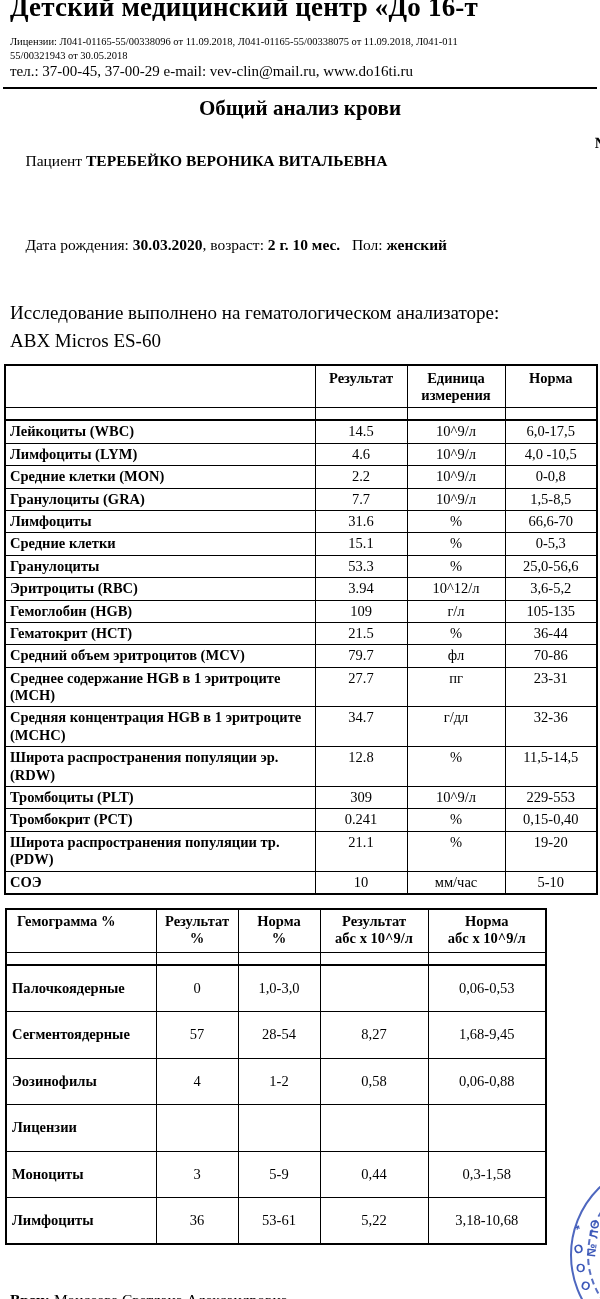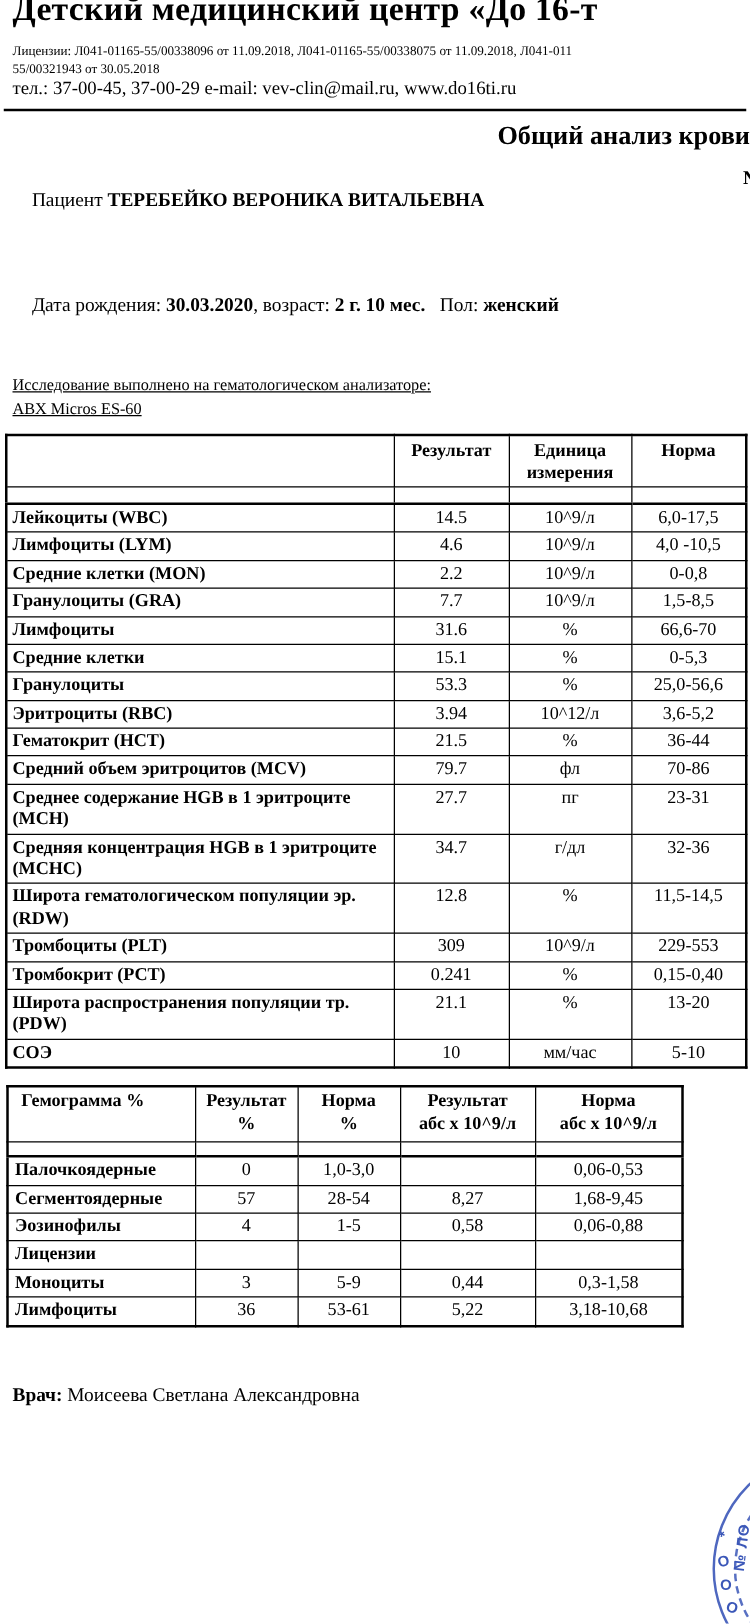--- a/index.html
+++ b/index.html
@@ -6,44 +6,44 @@
   html,body { background:#ffffff; }
   body { font-family:"Liberation Serif", serif; color:#000; }
   .page { position:relative; width:600px; height:1299px; overflow:hidden; background:#fff; }
 
   .clinic-name { font-size:27px; font-weight:bold; white-space:nowrap; margin:-8px 0 5px 10px; letter-spacing:.2px; }
   .licenses { font-size:10.5px; line-height:1.3; margin-left:10px; white-space:nowrap;margin-top:12px; }
   .addresses { font-size:15px; line-height:1.38; margin:3px 0 0 10px; }
   .contacts { font-size:15px; margin:1px 0 0 10px; }
   .rule { border:none; border-top:2px solid #000; margin:7px 3px 0 3px; }
 
-  .doc-title { text-align:right; font-size:21px; font-weight:bold; margin:7px 0 0 0; }
+  .doc-title { text-align:center; font-size:21px; font-weight:bold; margin:7px 0 0 0; }
 
   .patient-line { position:relative; font-size:15.5px; margin:13px 0 0 10px; white-space:pre-wrap; }
   .patient-line b, .dob-line b { font-weight:bold; }
   .patient-num { position:absolute; right:-10px; top:0; font-weight:bold; }
   .dob-line { font-size:15.5px; margin:12px 0 0 10px; white-space:pre-wrap; }
-  .analyzer { font-size:13px; line-height:1.45; margin:27px 0 0 10px;text-decoration:underline; }
+  .analyzer { font-size:19px; line-height:1.45; margin:27px 0 0 10px; }
 
   table { border-collapse:collapse; table-layout:fixed; }
   td, th { overflow:hidden; }
 
   .main-table { width:592px; margin:10px 0 0 4px; border:2px solid #000; }
   .main-table th, .main-table td { border:1px solid #000; font-size:14.5px; }
   .main-table thead th { font-weight:bold; text-align:center; vertical-align:top; padding:4px 2px 0 2px; height:42px; white-space:pre-line; line-height:1.15; }
   .main-table thead tr.spacer td { height:13px; border-bottom:2px solid #000; }
   .main-table tbody td { text-align:center; vertical-align:top; line-height:1.2; padding:2px 3px; }
   .main-table tbody td:first-child { text-align:left; font-weight:bold; padding-left:4px; }
 
   .hemo-table { width:540px; margin:13px 0 0 5px; border:2px solid #000; }
   .hemo-table th, .hemo-table td { border:1px solid #000; font-size:14.5px; }
   .hemo-table thead th { font-weight:bold; text-align:center; vertical-align:top; padding:3px 2px 0 2px; height:44px; white-space:pre-line; line-height:1.2; }
   .hemo-table thead th:first-child { text-align:left; padding-left:10px; }
   .hemo-table thead tr.spacer td { height:12px; border-bottom:2px solid #000; }
-  .hemo-table tbody td { text-align:center; vertical-align:top; line-height:1.2; padding:2px 3px;font-family:Liberation Serif, serif; }
+  .hemo-table tbody td { text-align:center; vertical-align:top; line-height:1.2; padding:14px 3px;font-family:Liberation Serif, serif; }
   .hemo-table tbody td:first-child { text-align:left; font-weight:bold; padding-left:5px; }
 
   .doctor-line { font-size:15.5px; margin:46px 0 0 10px; }
   .doctor-line b { font-weight:bold; }
 
   .stamp { position:absolute; left:570px; top:1160px; width:190px; height:190px; color:#3b57b8; }
   .stamp-outer { position:absolute; inset:0; border:2px solid #3b57b8; border-radius:50%; opacity:.9; }
   .stamp-inner { position:absolute; inset:17px; border:2px dashed #3b57b8; border-radius:50%; opacity:.85; }
   .stamp span { position:absolute; font-family:"Liberation Sans", sans-serif; font-size:12px; font-weight:bold; color:#3b57b8; }
   .st-a  { left:6px;  top:62px;  transform:rotate(-28deg); }
@@ -149,20 +149,26 @@
           <td>%</td>
           <td>25,0-56,6</td>
         </tr>
         <tr>
           <td>Эритроциты (RBC)</td>
           <td>3.94</td>
           <td>10^12/л</td>
           <td>3,6-5,2</td>
         </tr>
         <tr>
+          <td>Гемоглобин (HGB)</td>
+          <td>109</td>
+          <td>г/л</td>
+          <td>105-135</td>
+        </tr>
+        <tr>
           <td>Гематокрит (HCT)</td>
           <td>21.5</td>
           <td>%</td>
           <td>36-44</td>
         </tr>
         <tr>
           <td>Средний объем эритроцитов (MCV)</td>
           <td>79.7</td>
           <td>фл</td>
           <td>70-86</td>
@@ -173,42 +179,42 @@
           <td>пг</td>
           <td>23-31</td>
         </tr>
         <tr>
           <td>Средняя концентрация HGB в 1 эритроците (MCHC)</td>
           <td>34.7</td>
           <td>г/дл</td>
           <td>32-36</td>
         </tr>
         <tr>
-          <td>Широта гематологическом популяции эр. (RDW)</td>
+          <td>Широта распространения популяции эр. (RDW)</td>
           <td>12.8</td>
           <td>%</td>
           <td>11,5-14,5</td>
         </tr>
         <tr>
           <td>Тромбоциты (PLT)</td>
           <td>309</td>
           <td>10^9/л</td>
           <td>229-553</td>
         </tr>
         <tr>
           <td>Тромбокрит (PCT)</td>
           <td>0.241</td>
           <td>%</td>
           <td>0,15-0,40</td>
         </tr>
         <tr>
           <td>Широта распространения популяции тр. (PDW)</td>
           <td>21.1</td>
           <td>%</td>
-          <td>13-20</td>
+          <td>19-20</td>
         </tr>
         <tr>
           <td>СОЭ</td>
           <td>10</td>
           <td>мм/час</td>
           <td>5-10</td>
         </tr>
       </tbody>
   </table>
 
@@ -251,21 +257,21 @@
         <tr>
           <td>Сегментоядерные</td>
           <td>57</td>
           <td>28-54</td>
           <td>8,27</td>
           <td>1,68-9,45</td>
         </tr>
         <tr>
           <td>Эозинофилы</td>
           <td>4</td>
-          <td>1-5</td>
+          <td>1-2</td>
           <td>0,58</td>
           <td>0,06-0,88</td>
         </tr>
         <tr>
           <td>Лицензии</td>
           <td></td>
           <td></td>
           <td></td>
           <td></td>
         </tr>

